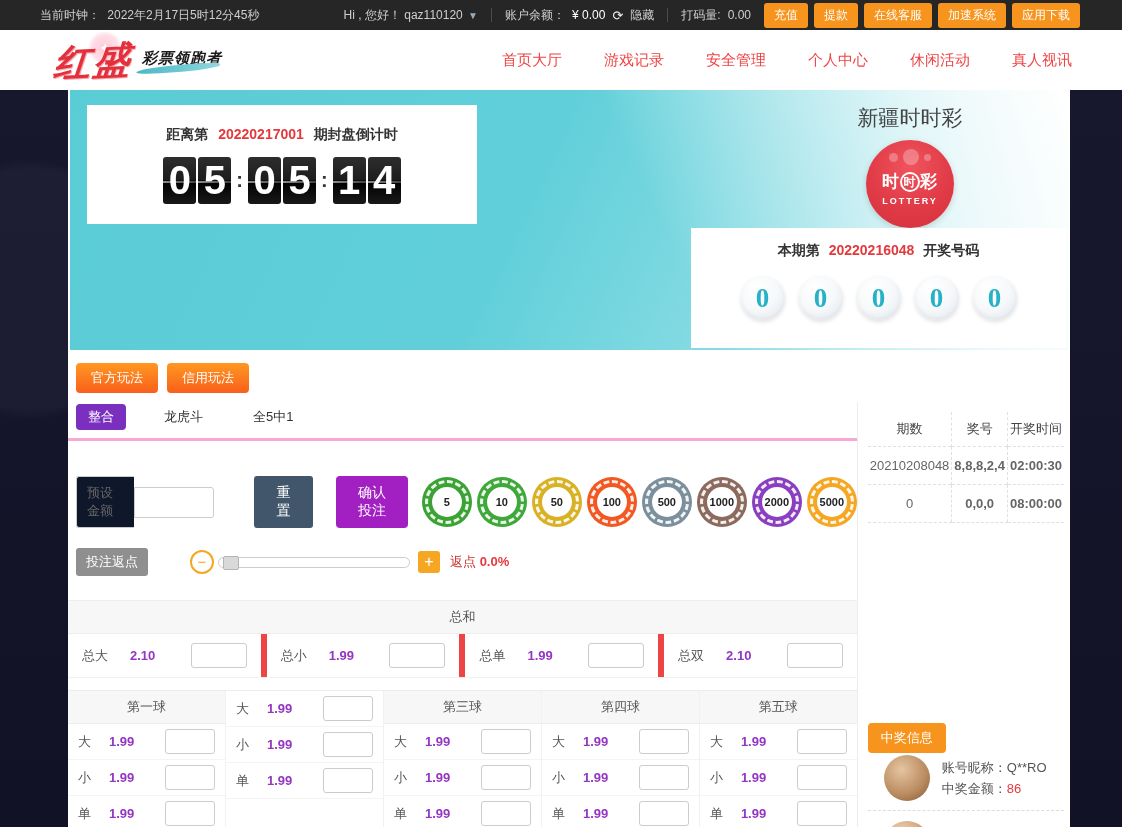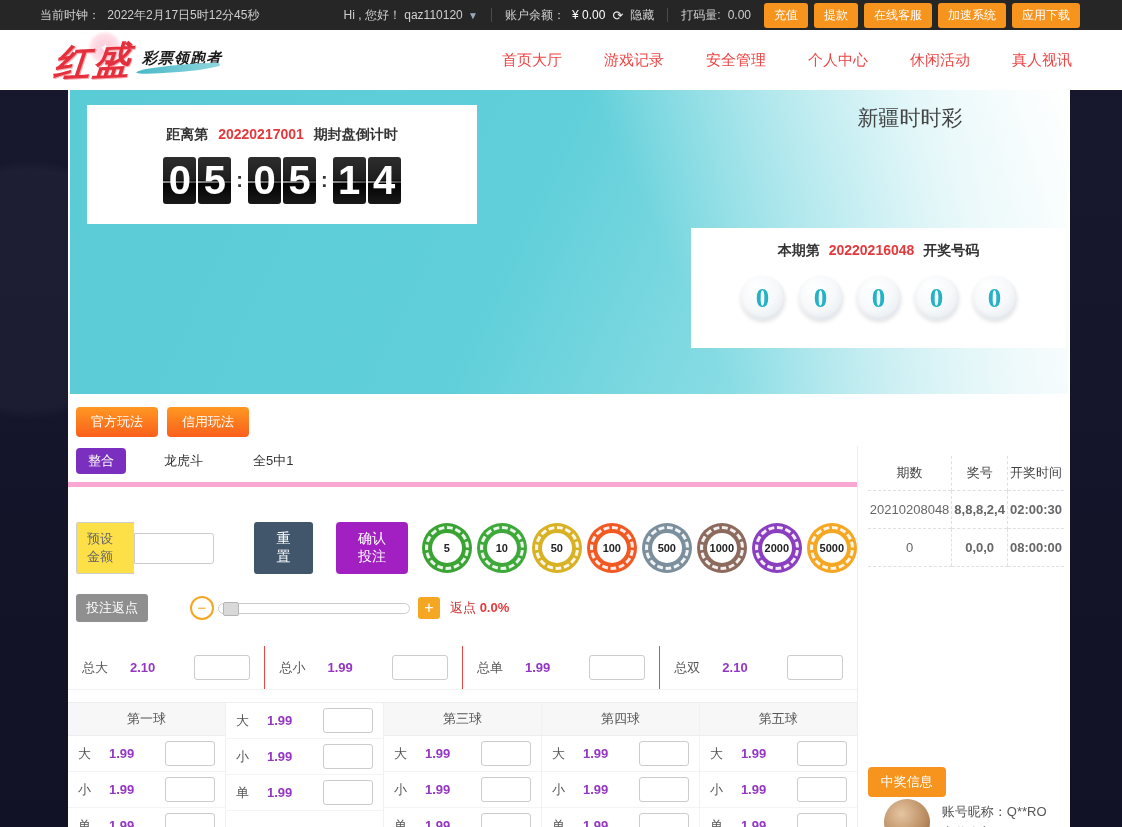--- a/index.html
+++ b/index.html
@@ -35,21 +35,21 @@
   .nav-menu { display:flex; gap:42px; }
   .nav-item { font-size:15px; color:#ef4444; text-decoration:none; cursor:pointer; }
 
   
   .page { height:737px; background:
     radial-gradient(circle at 30px 200px, rgba(255,255,255,0.03) 0 120px, transparent 130px),
     linear-gradient(180deg,#17172e 0%, #121226 100%); }
   .content { width:1002px; margin-left:68px; background:#fff; height:737px; position:relative; }
 
   
-  .banner { position:relative; height:304px; margin:0 2px; background:
+  .banner { position:relative; height:260px; margin:0 2px; background:
     linear-gradient(245deg, #ffffff 0%, rgba(255,255,255,0.75) 14%, rgba(255,255,255,0) 42%),
     linear-gradient(115deg, #5accd6 0%, #60cfd9 45%, #8cdde5 72%, #d6f1f4 100%); }
   .countdown-box { position:absolute; left:17px; top:15px; width:390px; height:119px;
     background:#fff; text-align:center; padding-top:21px; }
   .cd-title { font-size:14px; font-weight:bold; color:#333; }
   .cd-issue { color:#e4393c; margin:0 6px; }
   .flip-row { margin-top:13px; display:flex; justify-content:center; align-items:center; }
   .fd { width:33px; height:47px; margin:0 1px; border-radius:3px; position:relative;
     background:linear-gradient(180deg,#2d2d2d 0%, #1d1d1d 49%, #000 51%, #191919 100%);
     color:#fff; font-size:40px; font-weight:bold; display:flex; align-items:center; justify-content:center; }
@@ -88,27 +88,27 @@
   .play-tabs { padding:13px 0 9px 8px; }
   .play-tab { display:inline-block; margin-right:9px; padding:6px 15px; border:none; cursor:pointer;
     background:linear-gradient(180deg,#ff9822 0%, #f95f1b 100%); color:#fff; font-size:13px;
     border-radius:4px; }
 
   
   .board { display:flex; }
   .main { width:794px; border-right:1px solid #ededed; }
   .sidebar { flex:1; padding:0 6px 0 10px; }
 
-  .sub-tabs { border-bottom:5px solid #f9a8d4; padding:2px 0 8px 8px; display:flex; align-items:center; gap:26px; }
+  .sub-tabs { border-bottom:3px solid #f9a8d4; padding:2px 0 8px 8px; display:flex; align-items:center; gap:26px; }
   .sub-tab { font-size:13px; color:#333; cursor:pointer; padding:4px 12px; }
   .sub-tab.active { background:#7b2fbf; color:#fff; border-radius:4px; }
 
   
   .bet-controls { display:flex; align-items:center; margin:35px 0 0 8px; }
-  .preset-label { font-size:13px; color:#666; background:#fde047; border:1px solid #ccc;
+  .preset-label { font-size:13px; color:#666; background:#0f172a; border:1px solid #ccc;
     border-right:none; padding:7px 10px; border-radius:3px 0 0 3px; }
   .preset-input { width:80px; height:31px; border:1px solid #ccc; border-radius:0 3px 3px 0; padding:0 6px; }
   .reset-btn { margin-left:40px; background:#41566b; color:#fff; border:none; border-radius:3px;
     padding:8px 20px; font-size:14px; cursor:pointer; }
   .confirm-btn { margin-left:23px; background:#a21fc2; color:#fff; border:none; border-radius:4px;
     padding:8px 16px; font-size:14px; cursor:pointer; }
   .chips { display:flex; gap:5px; margin-left:14px; }
   .chip { width:50px; height:50px; border-radius:50%; position:relative; cursor:pointer;
     display:flex; align-items:center; justify-content:center; }
   .chip::before { content:""; position:absolute; inset:3px; border-radius:50%;
@@ -128,21 +128,21 @@
   .plus-btn { width:22px; height:22px; background:#f5a623; color:#fff; border:none; border-radius:3px;
     font-size:16px; line-height:22px; text-align:center; margin-left:8px; cursor:pointer; }
   .rebate-text { margin-left:10px; font-size:13px; color:#c9302c; }
   .rebate-value { color:#e4393c; font-weight:bold;text-align:center; }
 
   
   .sum-section { margin-top:24px; }
   .sec-header { background:#f7f7f8; border-top:1px solid #ededed; border-bottom:1px solid #ededed;
     text-align:center; font-size:13px; color:#555; padding:7px 0; }
   .sum-row { display:flex; border-bottom:1px solid #f1f1f1; }
-  .sum-cell { flex:1; display:flex; align-items:center; padding:9px 14px; border-right:1px solid #ef4444; }
+  .sum-cell { flex:1; display:flex; align-items:center; padding:9px 14px; border-right:6px solid #ef4444; }
   .sum-cell:last-child { border-right:none; }
   .bet-label { font-size:13px; color:#555; }
   .bet-odds { font-size:13px; font-weight:bold; color:#9436c3; margin-left:22px; }
   .odds-input { margin-left:auto; width:56px; height:25px; border:1px solid #ccc; border-radius:3px; }
 
   
   .balls-table { display:flex; margin-top:12px; border-top:1px solid #ededed; }
   .ball-col { flex:1; border-right:1px solid #f1f1f1; }
   .ball-col:last-child { border-right:none; }
   .ball-col .sec-header { border-top:none; }
@@ -230,20 +230,31 @@
             <span class="fd">0</span>
             <span class="fd">5</span>
             <span class="fc">:</span>
             <span class="fd">1</span>
             <span class="fd">4</span>
           </div>
     </div>
 
     <div class="brand">
       <div class="brand-name">新疆时时彩</div>
+      <div class="lot-logo">
+        <span class="lot-bubbles">
+              <i></i>
+              <i></i>
+              <i></i>
+            </span>
+        <div class="lot-text">
+          <span>时</span><span class="ring">时</span><span>彩</span>
+        </div>
+        <div class="lot-sub">LOTTERY</div>
+      </div>
     </div>
 
     <div class="draw-panel">
       <div class="draw-title">
         <span>本期第</span>
         <span class="draw-issue">20220216048</span>
         <span>开奖号码</span>
       </div>
       <div class="draw-balls" id="draw-balls">
             <span class="ball">0</span>
@@ -306,20 +317,21 @@
           <div class="slider-handle"></div>
         </div>
         <button class="plus-btn">+</button>
         <span class="rebate-text">
           <span>返点</span>
           <span class="rebate-value">0.0%</span>
         </span>
       </div>
 
       <div class="sum-section">
+        <div class="sec-header">总和</div>
         <div class="sum-row" id="sum-row">
               <div class="sum-cell">
                 <span class="bet-label">总大</span>
                 <span class="bet-odds">2.10</span>
                 <input class="odds-input" style="">
               </div>
               <div class="sum-cell">
                 <span class="bet-label">总小</span>
                 <span class="bet-odds">1.99</span>
                 <input class="odds-input" style="">

